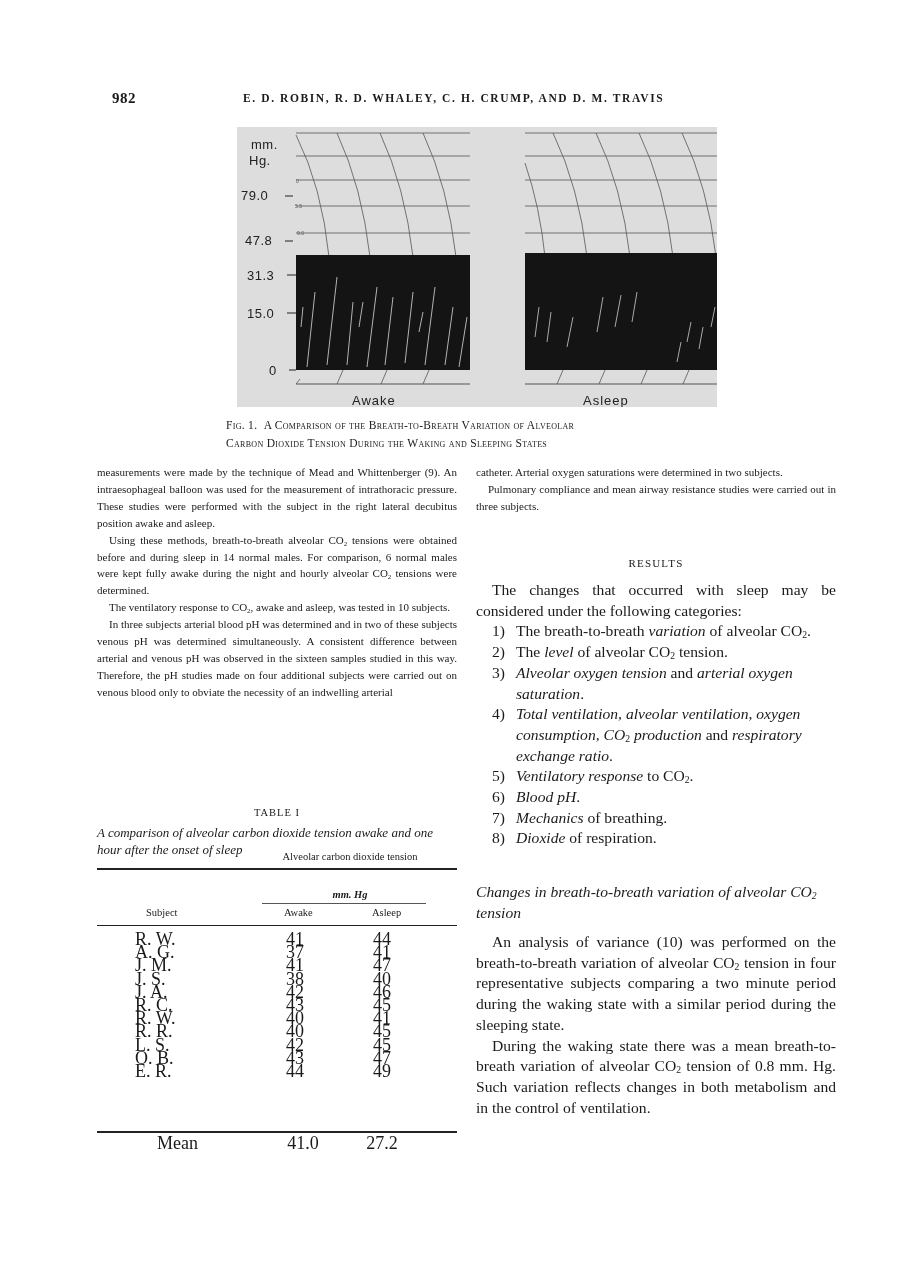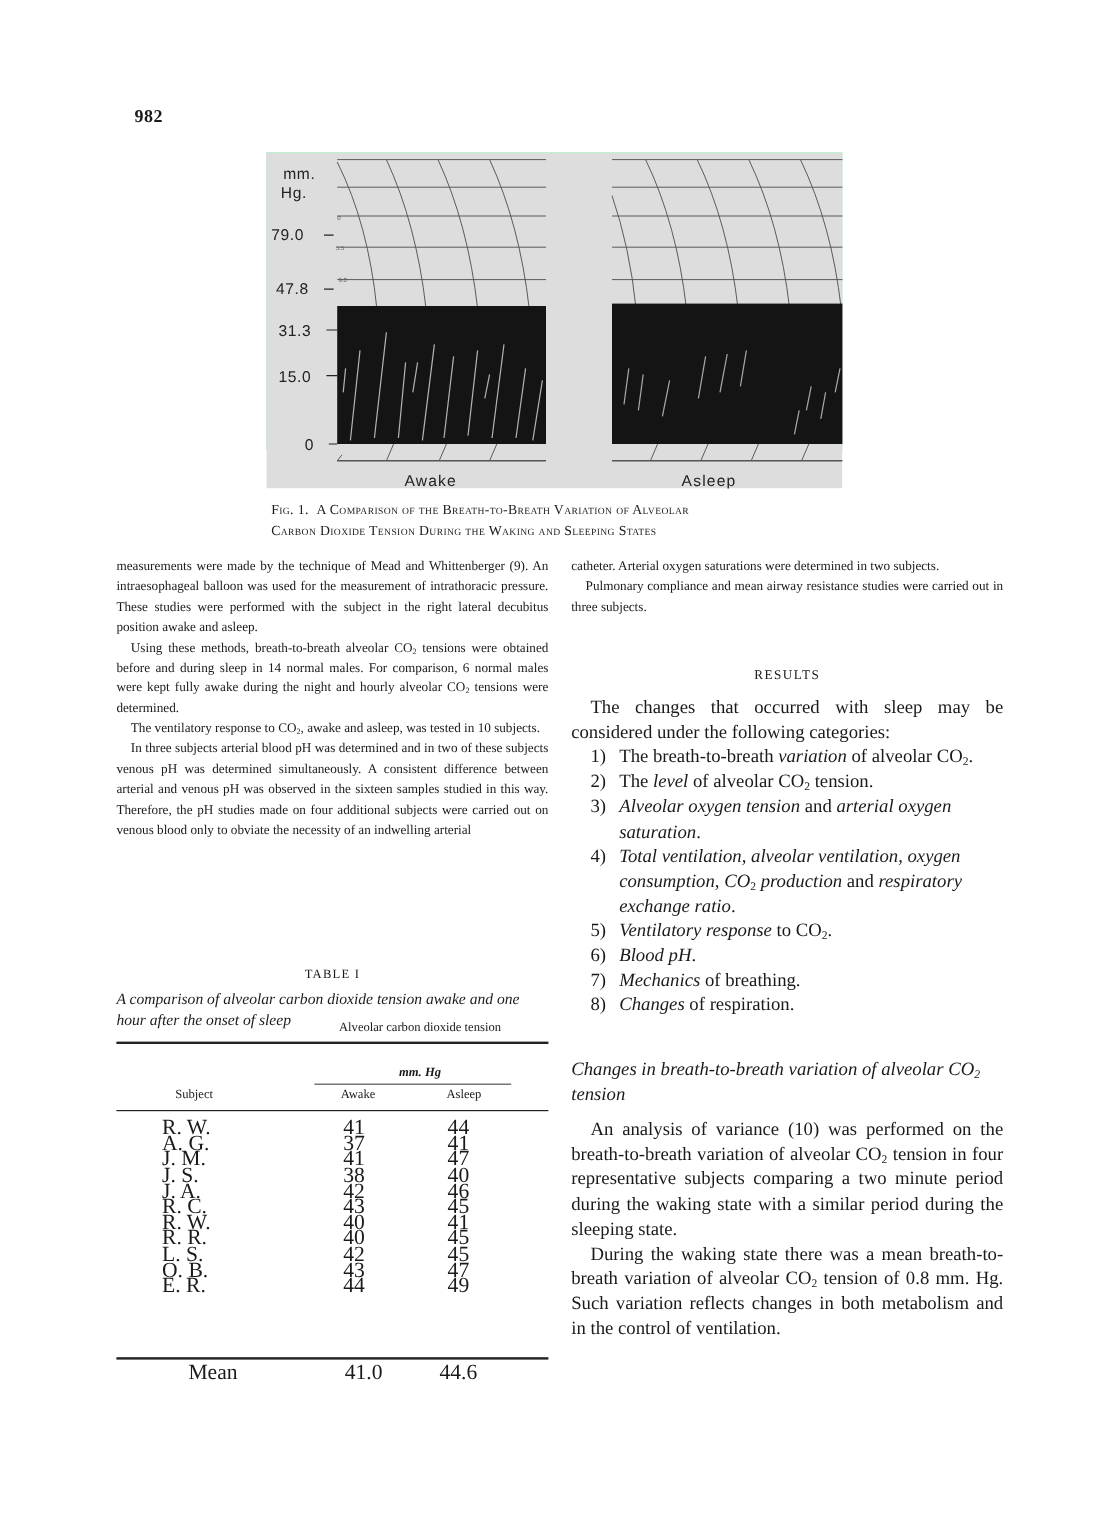--- a/index.html
+++ b/index.html
@@ -6,21 +6,21 @@
   body {
     width: 912px; height: 1266px; position: relative; background: #ffffff;
     font-family: "Liberation Serif", "DejaVu Serif", serif; color: #1a1a1a;
     overflow: hidden;
   }
   .abs { position: absolute; }
   .runhead { top: 90px; left: 96px; width: 720px; height: 20px; }
   .pageno { position: absolute; left: 0; top: 0; font-size: 15px; font-weight: bold; letter-spacing: 0.5px; margin-left: 16px; }
   .authors { position: absolute; left: 147px; top: 2px; font-size: 11.5px; letter-spacing: 1.6px; font-weight: bold; }
 
-  .figure { top: 127px; left: 222px; width: 480px; height: 248px; background: #86efac; }
+  .figure { top: 127px; left: 237px; width: 480px; height: 248px; background: #14b8a6; }
   .figure svg { display: block; }
 
   .figcap { top: 416px; left: 226px; width: 486px; text-align: left; font-size: 11.5px; line-height: 18px; letter-spacing: 0.3px; }
   .figcap .sc { font-variant: small-caps; }
 
   .col { font-size: 11px; line-height: 16.9px; text-align: justify; }
   .col p { margin: 0; }
   .col p.ind { text-indent: 12px; }
   .leftcol { top: 464px; left: 97px; width: 360px; }
   .rightcol-top { top: 464px; left: 476px; width: 360px; }
@@ -44,20 +44,21 @@
   .list li { position: relative; padding-left: 40px; text-align: left; }
   .list li .num { position: absolute; left: 16px; }
   sub { font-size: 0.62em; vertical-align: -0.25em; line-height: 0; }
   .subhead { font-style: italic; font-size: 15.6px; line-height: 20.7px; }
 </style>
 </head>
 <body>
 
 <div class="abs runhead">
   <span class="pageno">982</span>
+  <span class="authors">E. D. ROBIN, R. D. WHALEY, C. H. CRUMP, AND D. M. TRAVIS</span>
 </div>
 
 <div class="abs figure">
   <svg width="480" height="280" viewBox="0 0 480 280">
     <rect x="0" y="0" width="480" height="280" fill="#dddddd"></rect>
 
     <g stroke="#555" stroke-width="0.8" fill="none">
       <line x1="59" y1="6" x2="233" y2="6"></line>
       <line x1="59" y1="29" x2="233" y2="29"></line>
       <line x1="59" y1="53" x2="233" y2="53"></line>
@@ -230,21 +231,21 @@
       <span class="c1">E. R.</span>
       <span class="c2">44</span>
       <span class="c3">49</span>
     </div>
 </div>
 
 <div class="abs tbl-body" style="top:1093px; left:97px; width:360px; height:30px;margin-top:44px;">
   <div class="row" style="top:0">
     <span class="c1" style="left:60px">Mean</span>
     <span class="c2" style="left:186px">41.0</span>
-    <span class="c3">44.6</span>
+    <span class="c3">27.2</span>
   </div>
 </div>
 <div class="abs rule thick" style="top:1131px; left:97px; width:360px;"></div>
 
 <div class="abs col rightcol-top">
   <p>catheter. Arterial oxygen saturations were determined in two subjects.</p>
   <p class="ind">Pulmonary compliance and mean airway resistance studies were carried out in three subjects.</p>
 </div>
 
 <div class="abs results-head">RESULTS</div>
@@ -252,21 +253,21 @@
 <div class="abs bigcol" style="top:580px; left:476px; width:360px;">
   <p class="ind">The changes that occurred with sleep may be considered under the following categories:</p>
   <ul class="list">
     <li><span class="num">1)</span><span>The breath-to-breath </span><i>variation</i><span> of alveolar CO</span><sub>2</sub><span>.</span></li>
     <li><span class="num">2)</span><span>The </span><i>level</i><span> of alveolar CO</span><sub>2</sub><span> tension.</span></li>
     <li><span class="num">3)</span><i>Alveolar oxygen tension</i><span> and </span><i>arterial oxygen saturation</i><span>.</span></li>
     <li><span class="num">4)</span><i>Total ventilation, alveolar ventilation, oxygen consumption, CO</i><sub>2</sub><i> production</i><span> and </span><i>respiratory exchange ratio</i><span>.</span></li>
     <li><span class="num">5)</span><i>Ventilatory response</i><span> to CO</span><sub>2</sub><span>.</span></li>
     <li><span class="num">6)</span><i>Blood pH</i><span>.</span></li>
     <li><span class="num">7)</span><i>Mechanics</i><span> of breathing.</span></li>
-    <li><span class="num">8)</span><i>Changes</i><span> of respiration.</span></li>
+    <li><span class="num">8)</span><i>Dioxide</i><span> of respiration.</span></li>
   </ul>
 </div>
 
 <div class="abs subhead" style="top:882px; left:476px; width:360px; padding-left:0;">
   <span>Changes in breath-to-breath variation of alveolar CO</span><sub>2</sub><span> tension</span>
 </div>
 
 <div class="abs bigcol" style="top:932px; left:476px; width:360px;">
   <p class="ind"><span>An analysis of variance (10) was performed on the breath-to-breath variation of alveolar CO</span><sub>2</sub><span> tension in four representative subjects comparing a two minute period during the waking state with a similar period during the sleeping state.</span></p>
   <p class="ind"><span>During the waking state there was a mean breath-to-breath variation of alveolar CO</span><sub>2</sub><span> tension of 0.8 mm. Hg. Such variation reflects changes in both metabolism and in the control of ventilation.</span></p>

